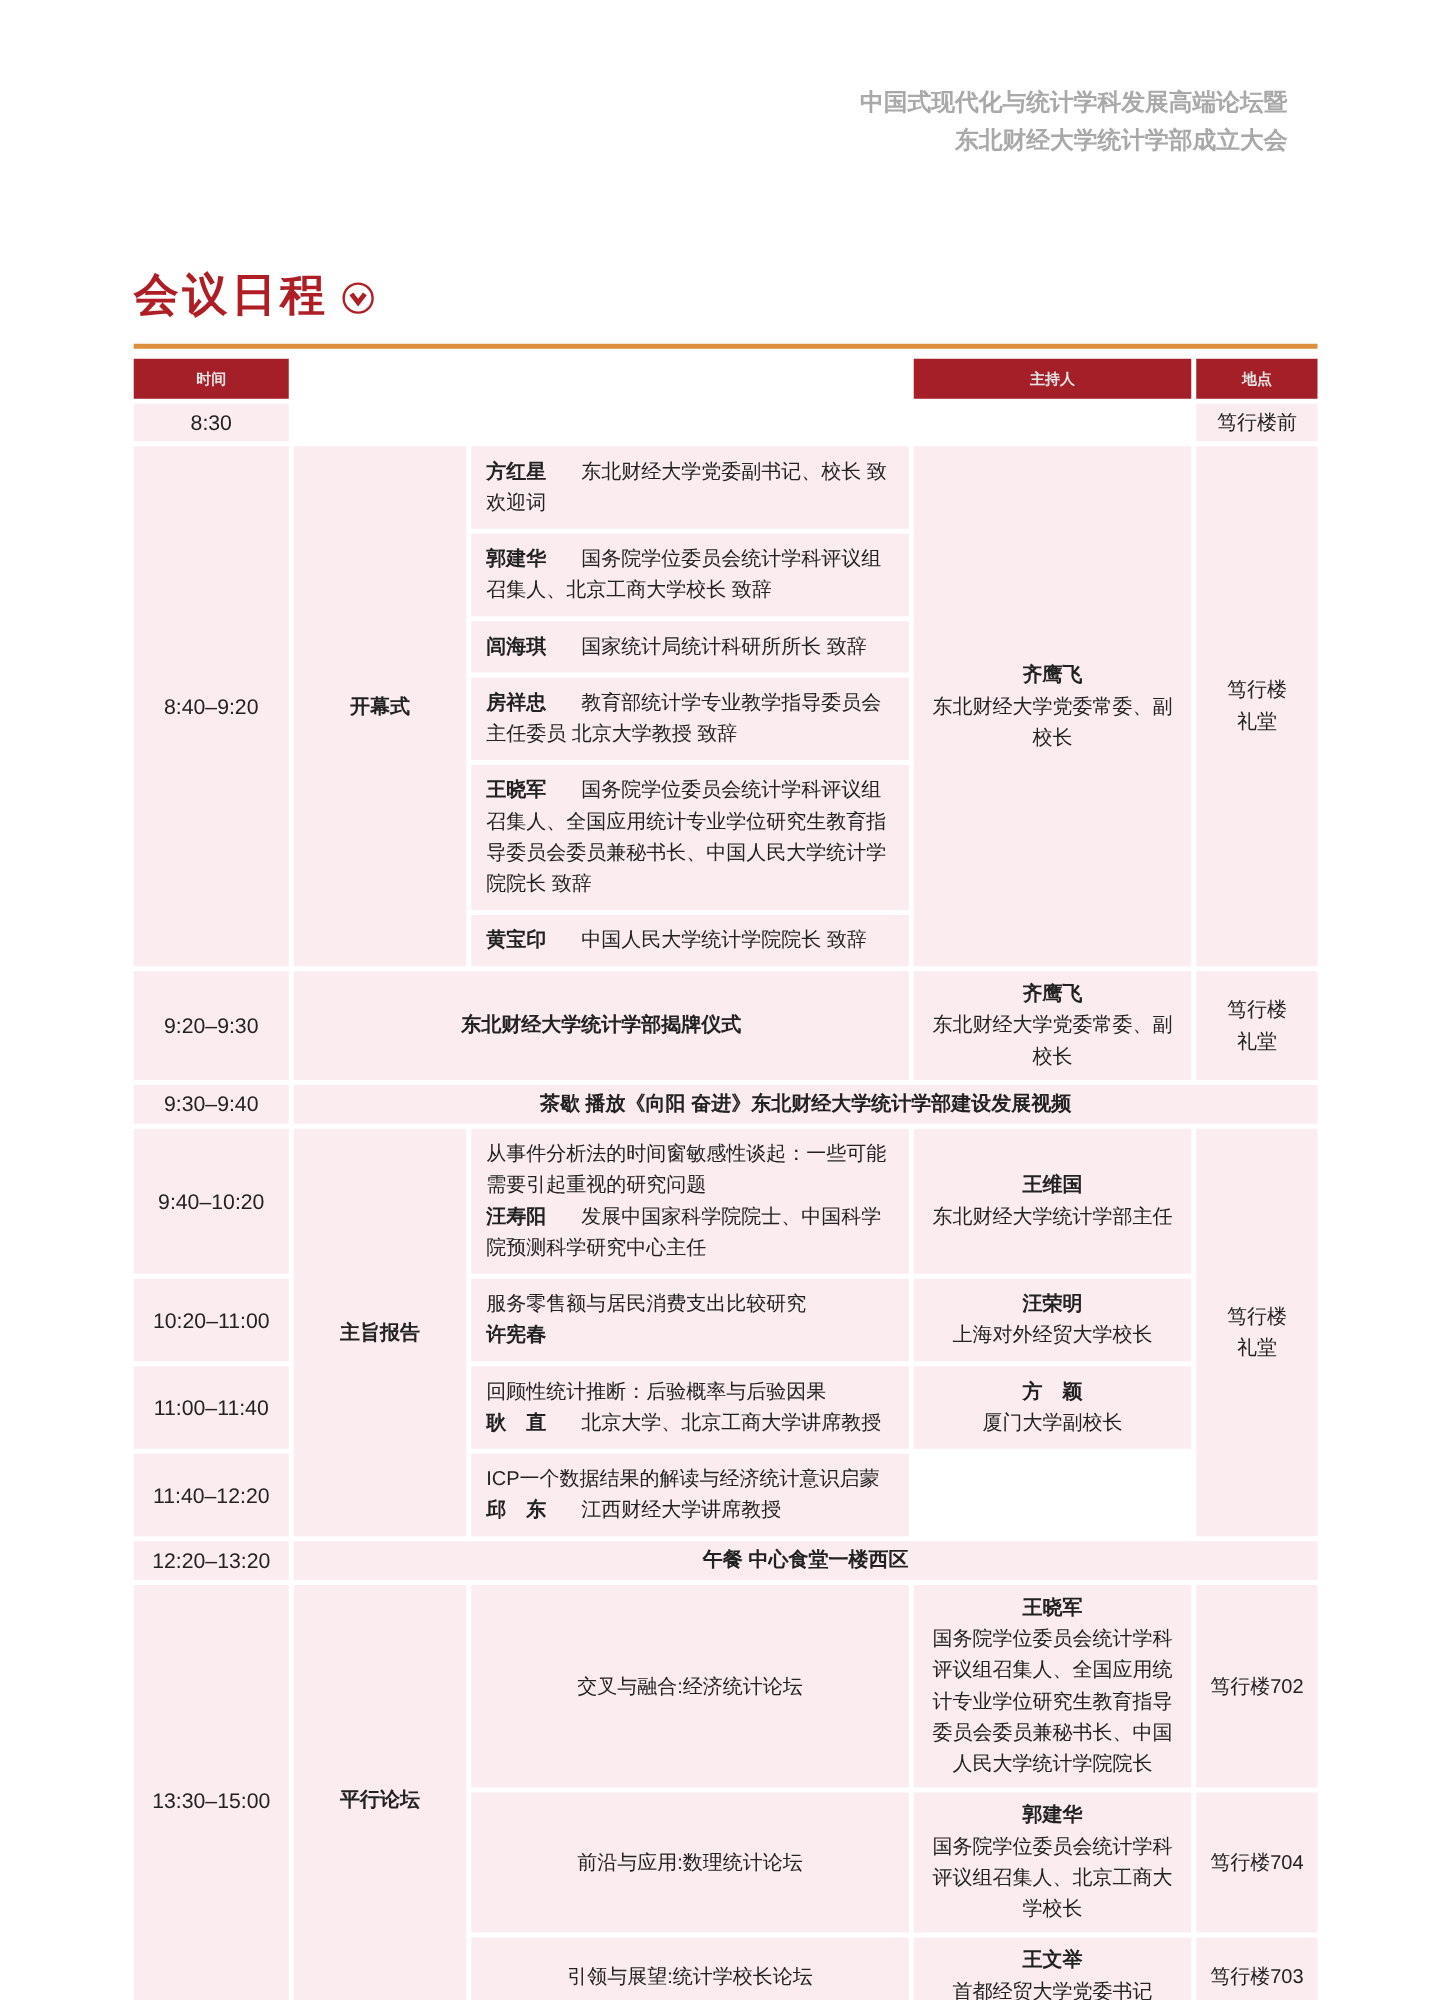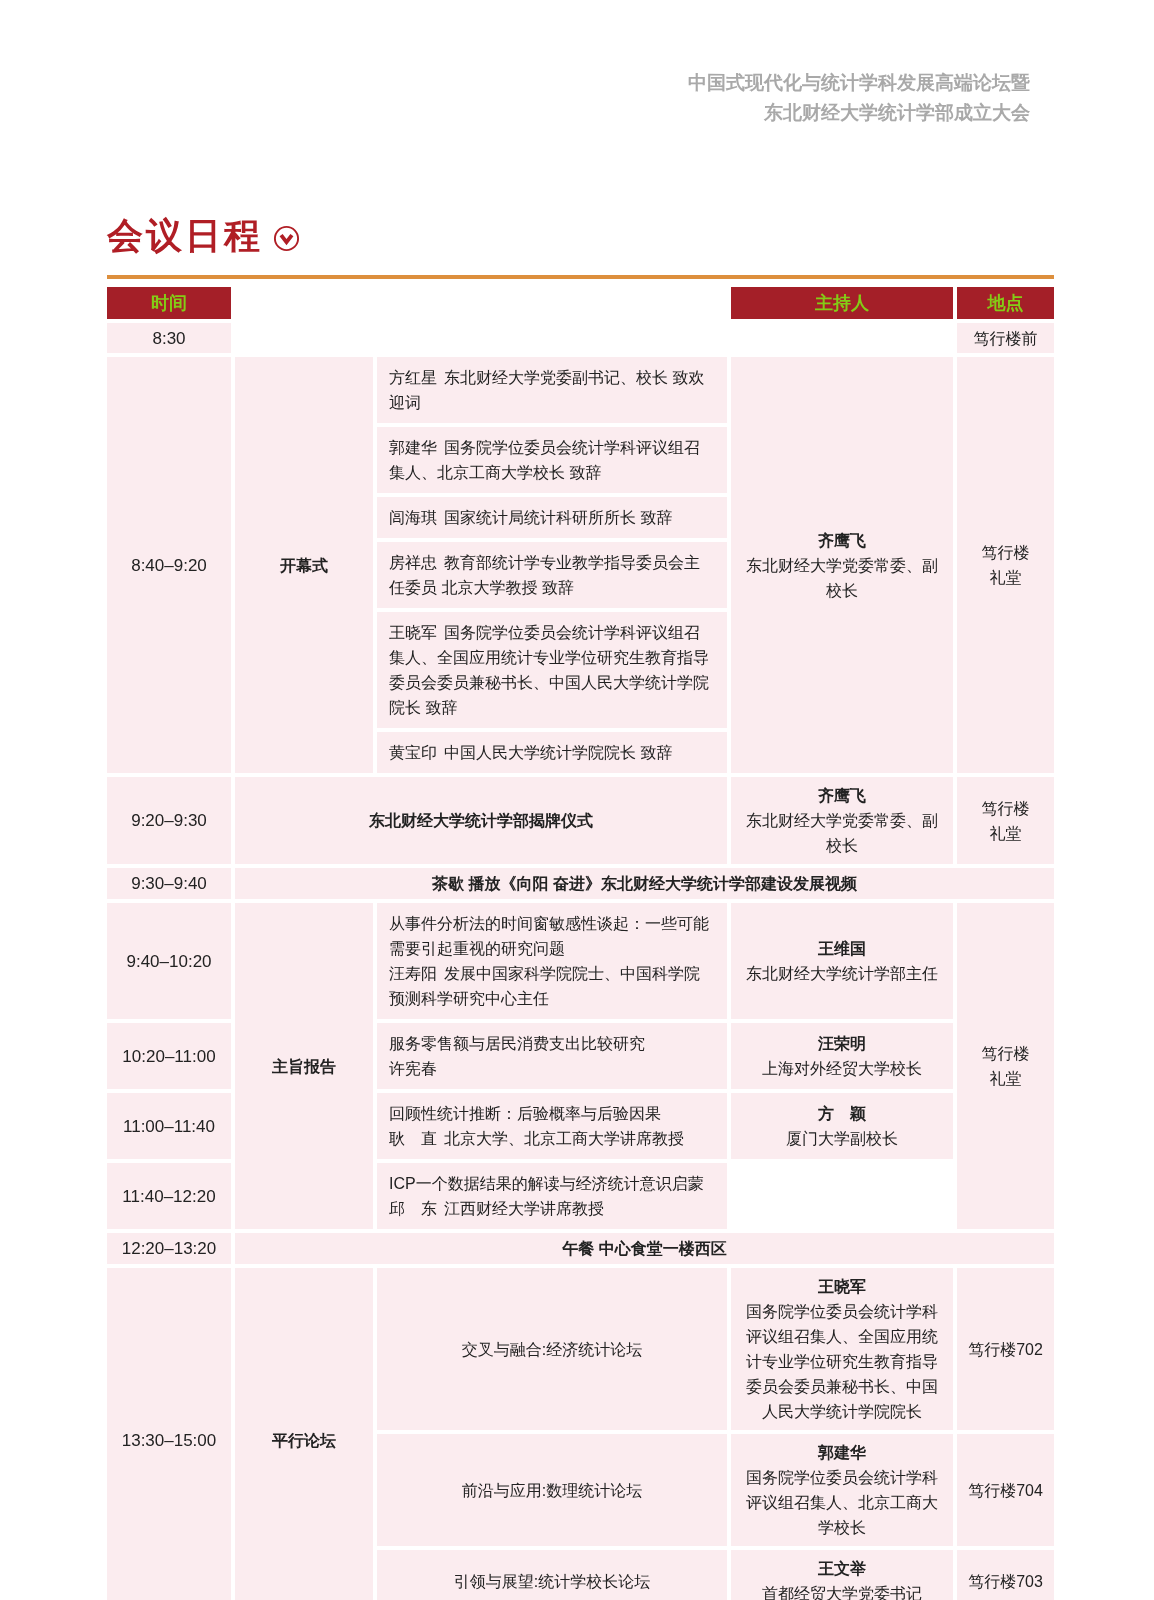--- a/index.html
+++ b/index.html
@@ -26,28 +26,28 @@
       32px 30px
       minmax(52px,auto) minmax(52px,auto) minmax(28px,auto) minmax(52px,auto) minmax(96px,auto) minmax(28px,auto)
       minmax(64px,auto) minmax(28px,auto)
       minmax(100px,auto) minmax(48px,auto) minmax(50px,auto) minmax(54px,auto)
       minmax(28px,auto)
       minmax(128px,auto) minmax(80px,auto) minmax(48px,auto)
       minmax(28px,auto) minmax(110px,auto) minmax(44px,auto);
     gap:4px;}
   .c{background:var(--cell_pink);display:flex;align-items:center;justify-content:center;
      text-align:center;font-size:16px;line-height:25px;padding:3px 6px;}
-  .c.hdr{background:var(--accent_red);color:#84cc16;font-weight:bold;font-size:18px;padding:2px;}
+  .c.hdr{background:var(--accent_red);color:#e5e5e5;font-weight:bold;font-size:12px;padding:2px;}
   .c.time{font-size:17px;}
   .c.left{flex-direction:column;align-items:flex-start;justify-content:center;
      text-align:left;padding:8px 12px;}
   .c.hostcell{flex-direction:column;padding:6px 8px;}
   .c.loc{white-space:pre-line;}
   .b{font-weight:bold;}
-  .nm{font-weight:normal;margin-right:7px;}
+  .nm{font-weight:bold;margin-right:28px;}
   .bold{font-weight:bold;}
 </style>
 </head>
 <body>
 
 <div class="page">
   <div class="content">
 
     <div class="topheader">
       <div>中国式现代化与统计学科发展高端论坛暨</div>

